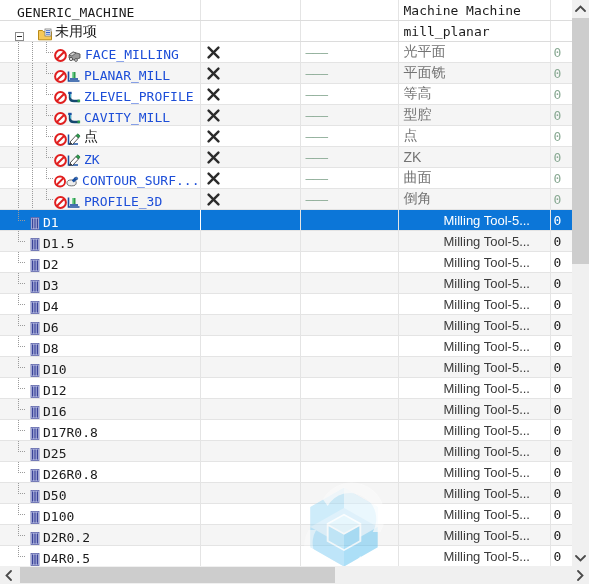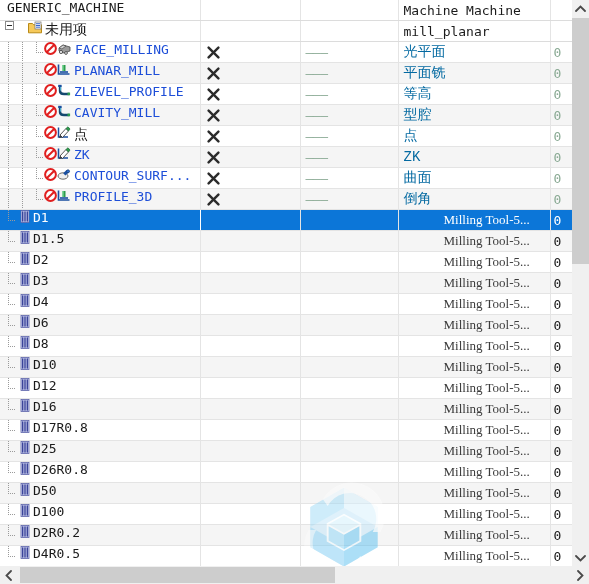--- a/index.html
+++ b/index.html
@@ -62,22 +62,22 @@
   tr.plain td { background: #ffffff; border-bottom-color: #dcdcdc; }
 
   
   td.c-name { border-right: 1px solid #1a1a1a; }
 
   tr.sel td { background: #0c76d8 !important; color: #ffffff; }
   tr.sel td.c-name { border-right: 1px solid #ffffff; }
 
   
   .namecell {
-    display: flex; align-items: flex-start;
-    height: 20px; padding-left: 2px;
+    display: flex; align-items: flex-end;
+    height: 20px; padding-left: 12px;
     position: relative;
   }
   .tick {
     display:inline-block; width:14px; height:20px;
     position: relative; flex: 0 0 14px;
   }
   .tick.dots::before {
     content:""; position:absolute; left:6px; top:0; bottom:0; width:1px;
     background: repeating-linear-gradient(to bottom,#9a9a9a 0 1px, transparent 1px 2px);
   }
@@ -94,22 +94,22 @@
     font-family: "DejaVu Sans Mono", monospace;
     font-size: 13px;
     letter-spacing: 0px;
   }
   .label.muted  { color: #1d4ed8; }
   .label.dark   { color: #1a1a1a; }
   .label.cn     { font-family: "DejaVu Sans", sans-serif; font-size: 14px; color:#1a1a1a; }
   tr.sel .label { color:#ffffff; }
 
   .cellpad { padding-left:5px; height:20px; display:flex; align-items:center; }
-  .desc    { font-family:Liberation Mono, monospace; font-size:14px; color:#0369a1; }
-  .desc.mono { font-family:Liberation Serif, serif; font-size:13px; color:#3b3b3b;padding-left:40px; }
+  .desc    { font-family:Liberation Sans, sans-serif; font-size:14px; color:#737373; }
+  .desc.mono { font-family:Liberation Sans, sans-serif; font-size:13px; color:#3b3b3b;padding-left:40px; }
   .desc.head { font-family:"DejaVu Sans Mono", monospace; font-size:13px; color:#1a1a1a; }
   tr.sel .desc { color:#ffffff; }
   .dashes { color:#8aaa94; font-family:"DejaVu Sans Mono", monospace; font-size:13px; letter-spacing:-0.5px;}
   .numcell { justify-content:flex-start; padding-left:3px; color:#8aaa94;
              font-family:"DejaVu Sans Mono", monospace; font-size:13px; }
   .numcell.dark { color:#1a1a1a; }
   tr.sel .numcell { color:#ffffff; }
   .xmark { display:flex; align-items:center; justify-content:flex-start; padding-left:6px; height:20px; }
 
   

